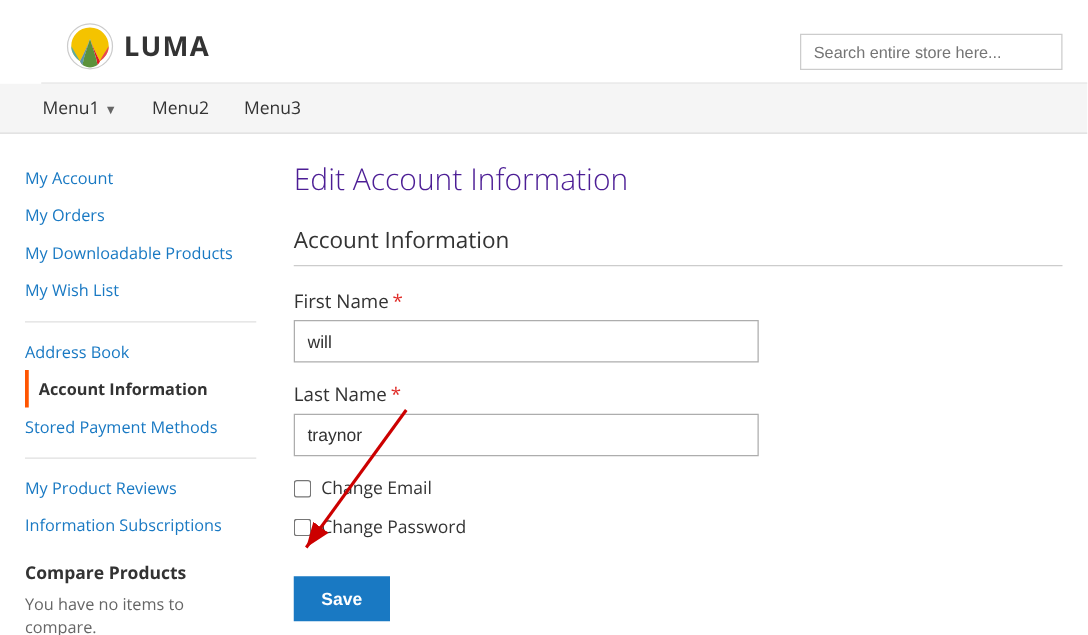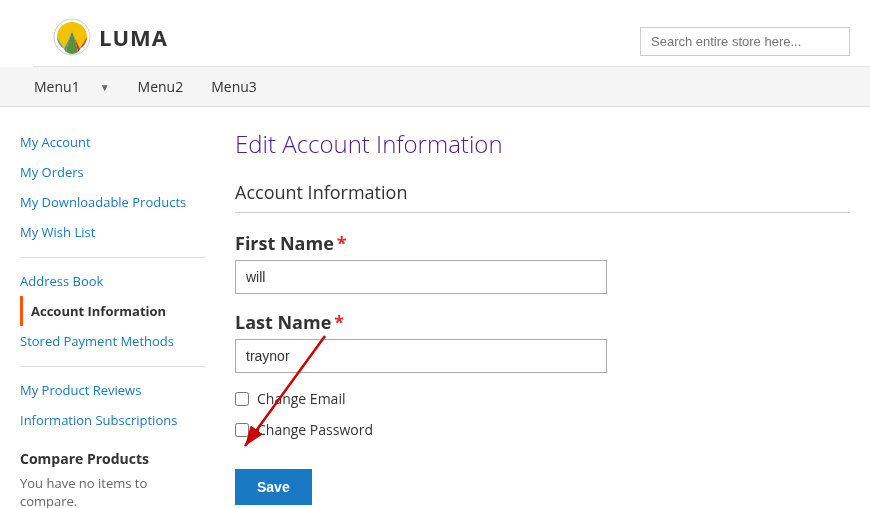--- a/index.html
+++ b/index.html
@@ -44,21 +44,21 @@
       gap: 0;
     }
     .nav-item {
       padding: 0 14px;
       height: 40px;
       display: flex;
       align-items: center;
       cursor: pointer;
       font-size: 14px;
       color: #333;
-      gap: 20px;
+      gap: 4px;
     }
     .nav-chevron { font-size: 10px; color: #666; }
 
     
     #main {
       display: flex;
       padding: 20px;
       gap: 30px;
       min-height: 400px;
     }
@@ -118,22 +118,22 @@
       color: #333;
       border-bottom: 1px solid #ccc;
       padding-bottom: 8px;
       margin-bottom: 18px;
     }
     .form-group {
       margin-bottom: 16px;
     }
     .form-label {
       display: block;
-      font-size: 18px;
-      font-weight: 700;
+      font-size: 15px;
+      font-weight: 400;
       color: #333;
       margin-bottom: 5px;
     }
     .required-star {
       color: #e02b27;
       margin-left: 3px;
     }
     .form-input {
       width: 372px;
       padding: 8px 10px;

